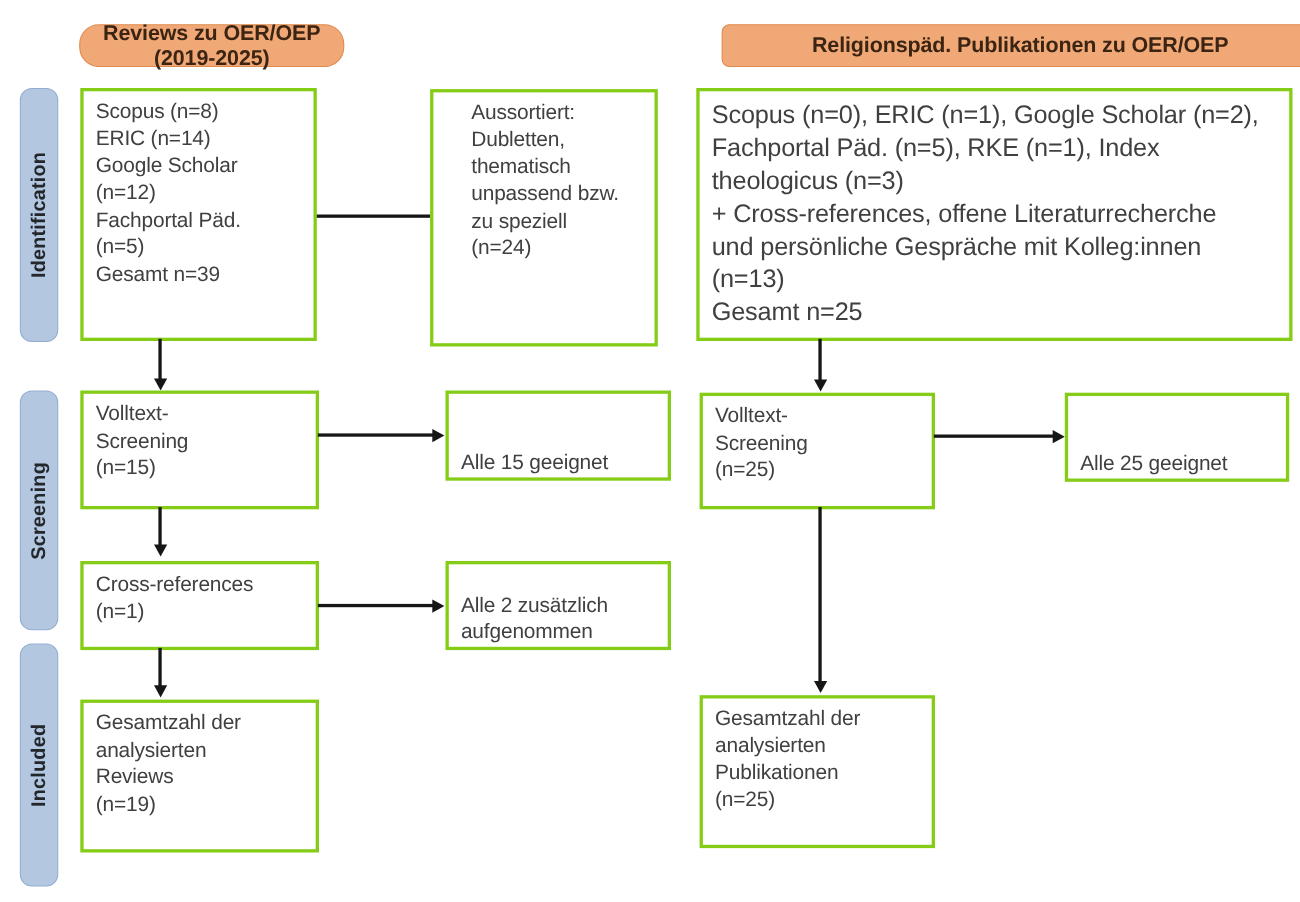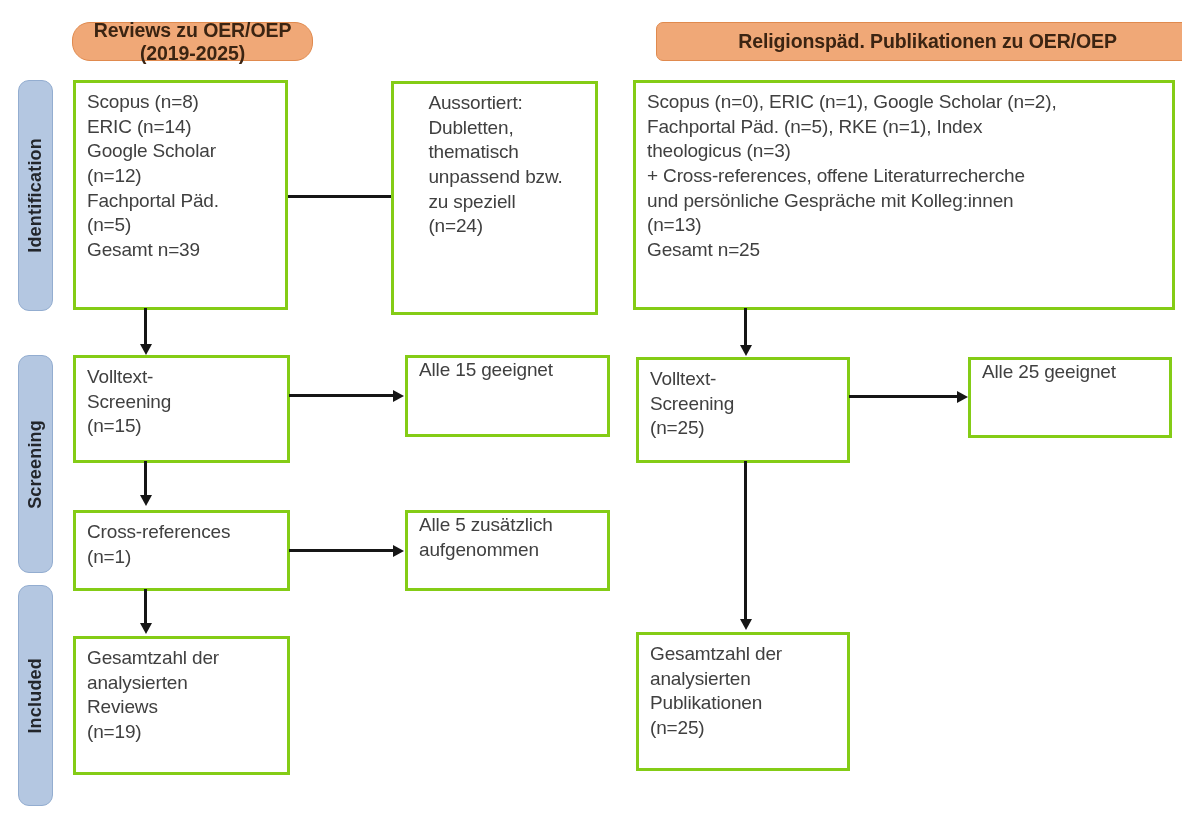--- a/index.html
+++ b/index.html
@@ -64,21 +64,21 @@
     display: flex;
     align-items: flex-start;
     padding: 7px 9px 6px 11px;
     overflow: hidden;
   }
   .flow-box .btext {
     white-space: pre-line;
     line-height: 1.30;
     letter-spacing: -0.15px;
   }
-  .flow-box.middle-align { align-items: flex-start; padding-top: 0; padding-bottom: 0; }
+  .flow-box.middle-align { align-items: flex-end; padding-top: 0; padding-bottom: 0; }
 
   
   .conn {
     position: absolute;
     background: #161616;
   }
   .conn.v { width: 3px; }
   .conn.h { height: 3px; }
 
   .arrowhead {
@@ -165,35 +165,35 @@
 
   <div class="flow-box" style="left:73px; top:510px; width:217px; height:81px; font-size:19px;">
     <span class="btext">Cross-references
 (n=1)</span>
   </div>
 
   <div class="conn h" style="left:289px; top:549px; width:106px;"></div>
   <div class="arrowhead right" style="left:393px; top:544.5px;"></div>
 
   <div class="flow-box middle-align" style="left:405px; top:510px; width:205px; height:81px; font-size:19px;">
-    <span class="btext">Alle 5 zusätzlich
+    <span class="btext">Alle 2 zusätzlich
 aufgenommen</span>
   </div>
 
   <div class="conn v" style="left:144px; top:589px; height:36px;"></div>
   <div class="arrowhead down" style="left:139.5px; top:623px;"></div>
 
   <div class="flow-box" style="left:73px; top:636px; width:217px; height:139px; font-size:19px;">
     <span class="btext">Gesamtzahl der
 analysierten
 Reviews
 (n=19)</span>
   </div>
 
-  <div class="flow-box" style="left:633px; top:80px; width:542px; height:230px; font-size:19px;">
+  <div class="flow-box" style="left:633px; top:80px; width:542px; height:230px; font-size:23px;">
     <span class="btext">Scopus (n=0), ERIC (n=1), Google Scholar (n=2),
 Fachportal Päd. (n=5), RKE (n=1), Index
 theologicus (n=3)
 + Cross-references, offene Literaturrecherche
 und persönliche Gespräche mit Kolleg:innen
 (n=13)
 Gesamt n=25</span>
   </div>
 
   <div class="conn v" style="left:744px; top:308px; height:39px;"></div>

